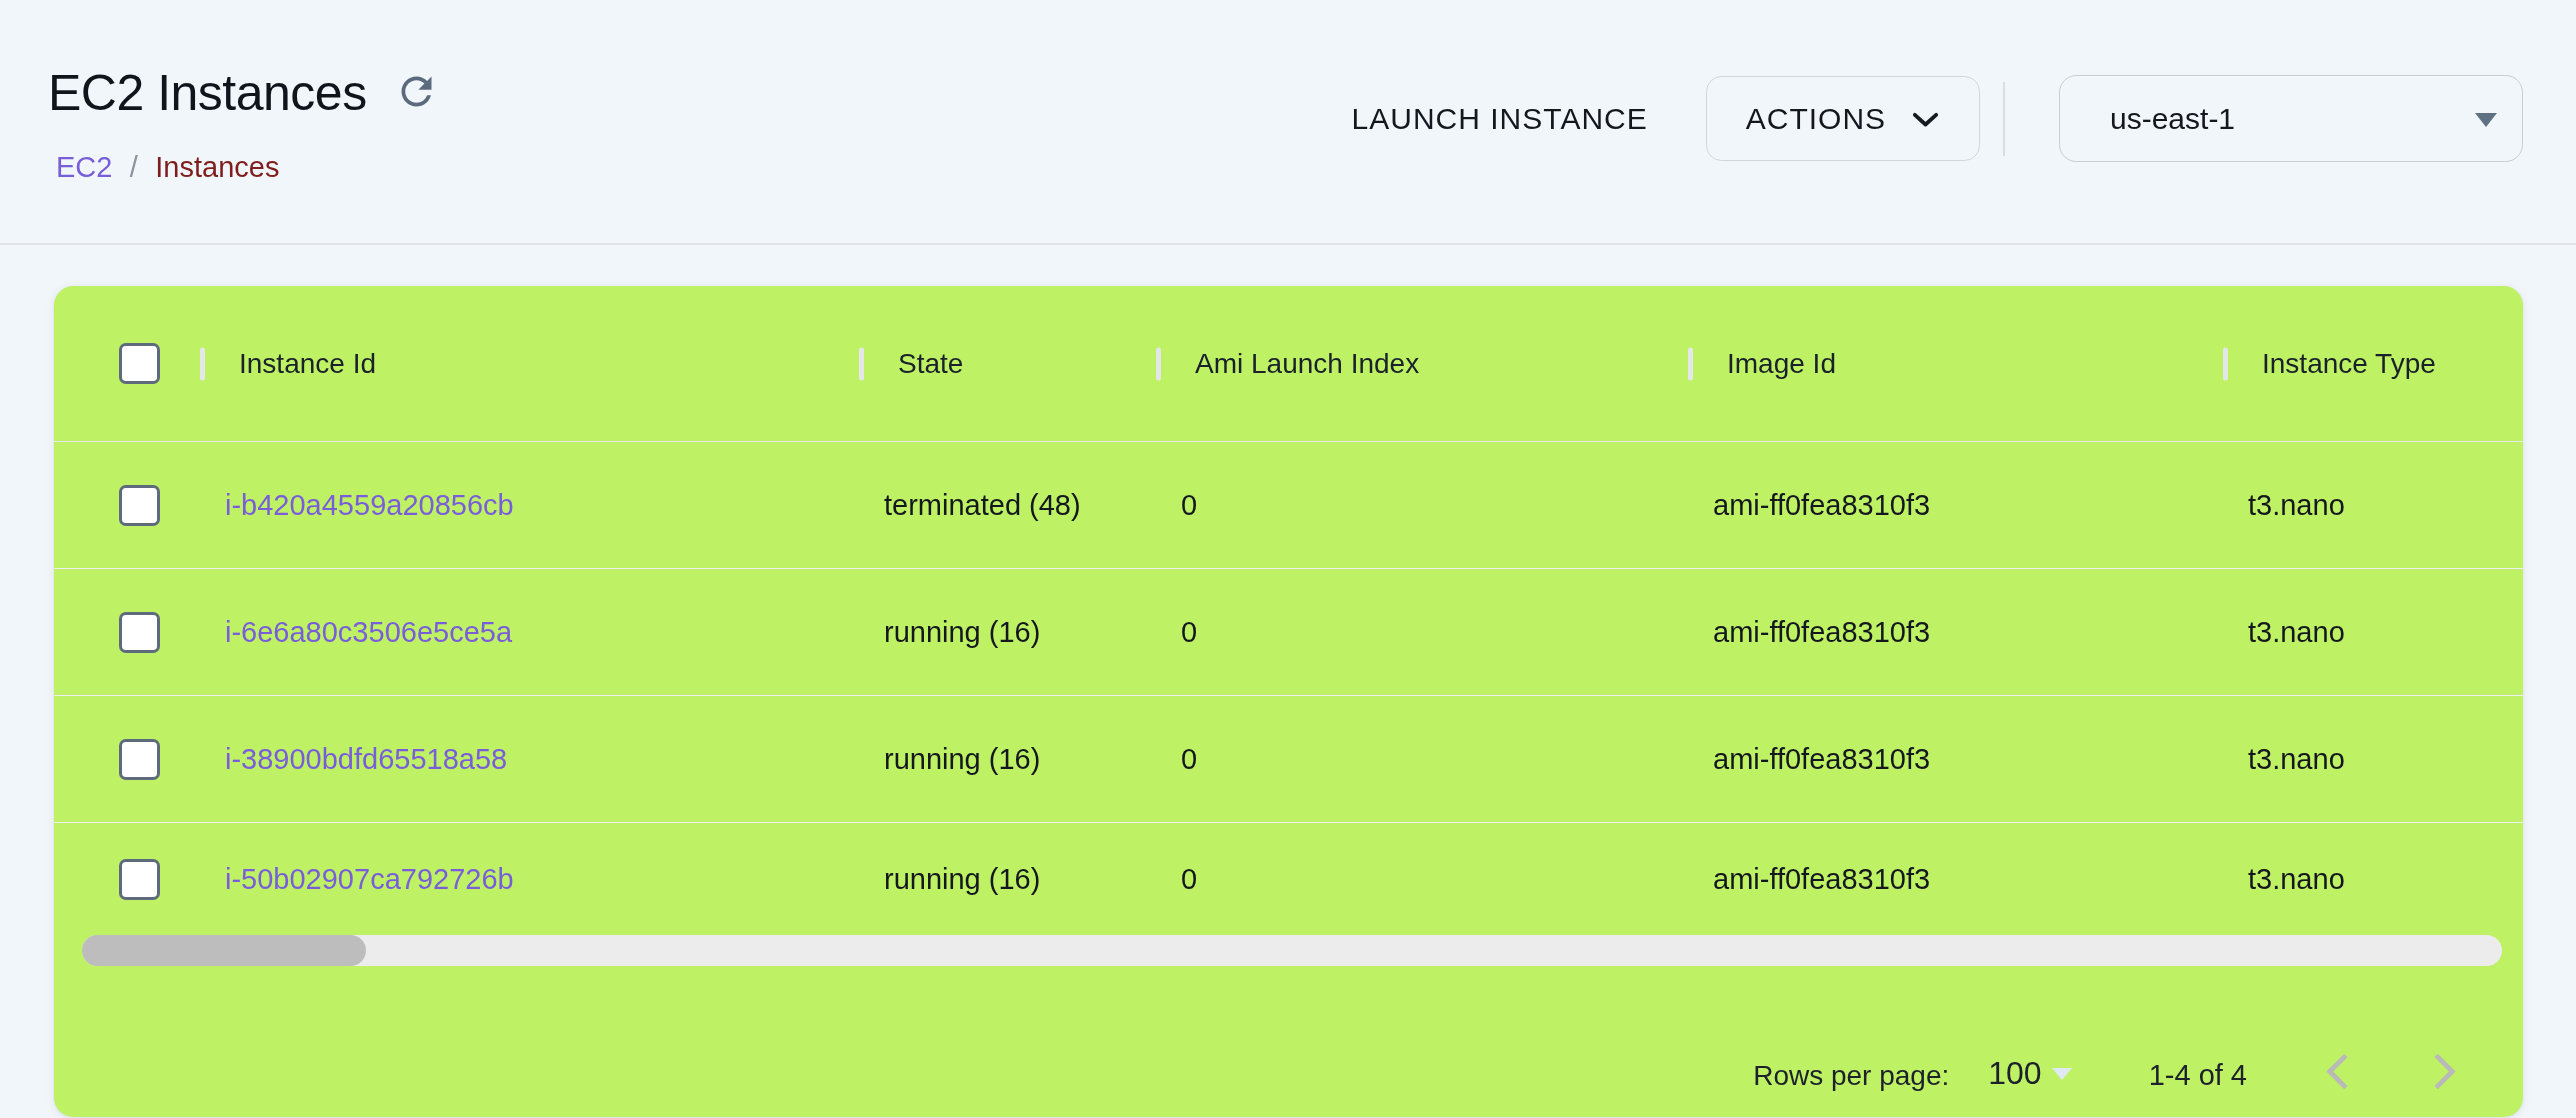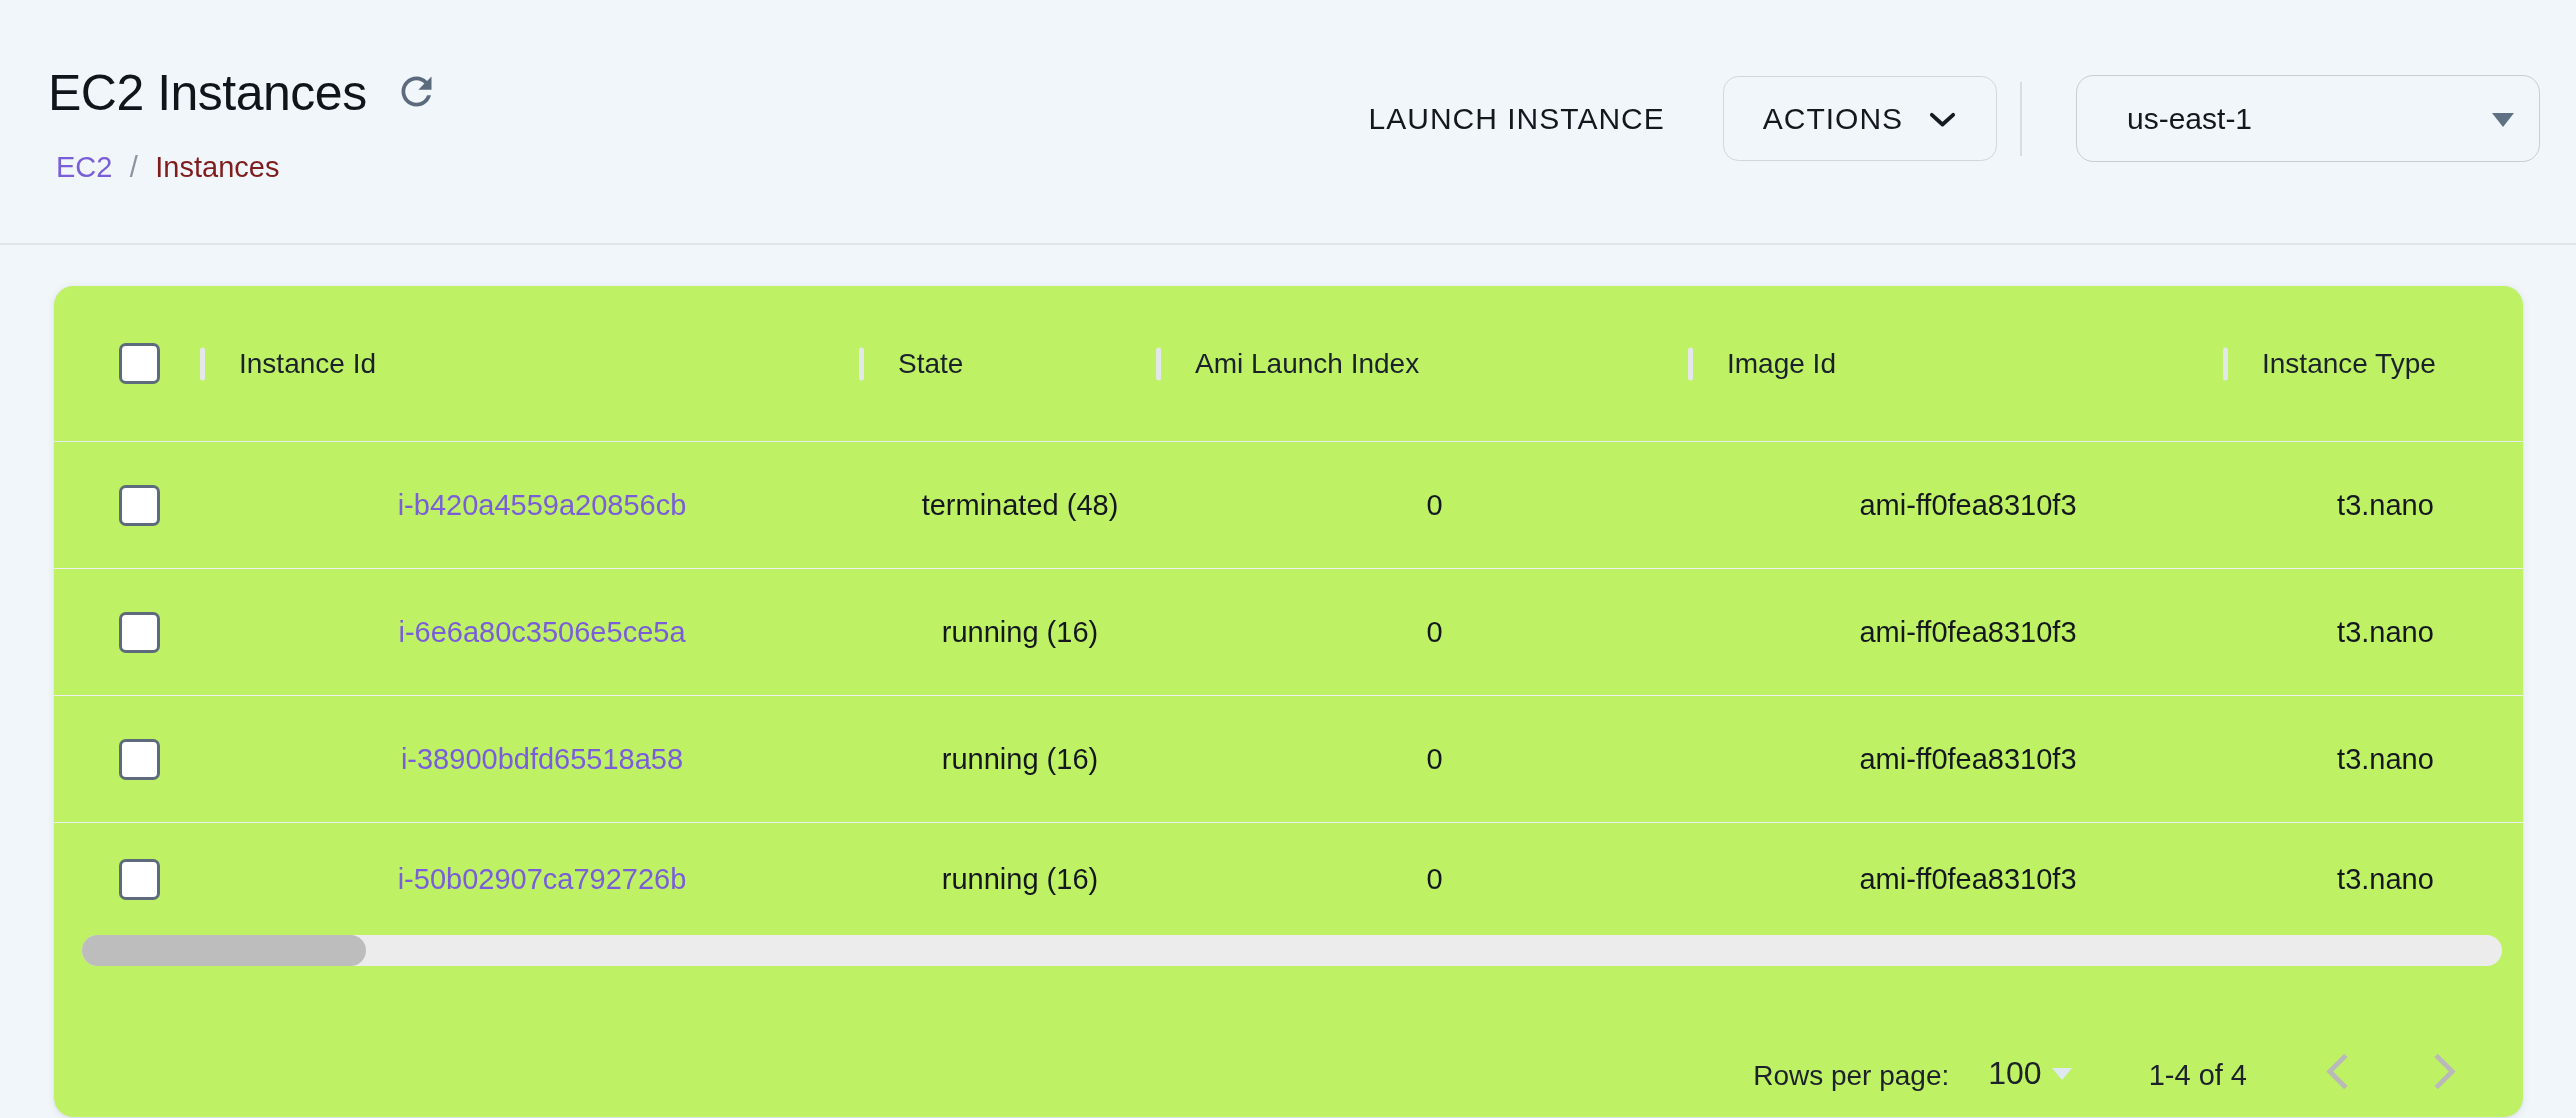--- a/index.html
+++ b/index.html
@@ -14,21 +14,21 @@
   
   .page-header { position:relative; height:245px; }
   .title-group { position:absolute; left:48px; top:64px; display:flex; align-items:center; gap:27px; }
   .page-title { font-size:50px; font-weight:500; letter-spacing:-0.5px; color:#10151c; }
   .refresh-btn { width:46px; height:46px; display:flex; align-items:center; justify-content:center; cursor:pointer; background:none; border:none; }
   .breadcrumb { position:absolute; left:56px; top:151px; display:flex; align-items:center; gap:17.4px; font-size:29px; }
   .breadcrumb .crumb-link { color:#7a5ed9; text-decoration:none; }
   .breadcrumb .crumb-sep { color:#8a939e; }
   .breadcrumb .crumb-current { color:#7f1d1d; }
 
-  .toolbar { position:absolute; right:36px; top:74px; height:89px; display:flex; align-items:center;justify-content:space-between; }
+  .toolbar { position:absolute; right:53px; top:74px; height:89px; display:flex; align-items:center;justify-content:space-between; }
   .launch-btn {
     background:none; border:none; font-family:inherit;
     font-size:30px; font-weight:500; letter-spacing:1px; color:#14181e; cursor:pointer;
     margin-right:58px;
   }
   .actions-btn {
     display:flex; align-items:center; gap:25px;
     background:none; border:1.9px solid #d3d6da; border-radius:15.5px;
     height:85px; padding:0 39px; cursor:pointer; font-family:inherit;
     font-size:30px; font-weight:500; letter-spacing:1px; color:#14181e;
@@ -49,21 +49,21 @@
   
   .card {
     position:absolute; left:54px; top:286px; width:2469px; height:831px;
     background:#bef264; border-radius:19.4px;
     box-shadow:0 1.9px 9.7px rgba(20,35,60,0.07), 0 1px 2.9px rgba(20,35,60,0.06);
     display:flex; flex-direction:column; overflow:hidden;
   }
 
   .tgrid { display:grid; grid-template-columns:146px 659px 297px 532px 535px 1fr; align-items:center; }
   .thead { height:156px; border-bottom:1.9px solid #e7eaee; }
-  .trow  { height:127px; border-bottom:1.9px solid #edeff2;text-align:center; }
+  .trow  { height:127px; border-bottom:1.9px solid #edeff2; }
   .trow.last { height:112px; border-bottom:none; }
 
   .th {
     position:relative; padding-left:39px;
     font-size:28px; color:#1b212b;
   }
   .th::before {
     content:""; position:absolute; left:0; top:50%; transform:translateY(-50%);
     width:4.8px; height:33px; background:#e4e7ea; border-radius:2.9px;
   }

